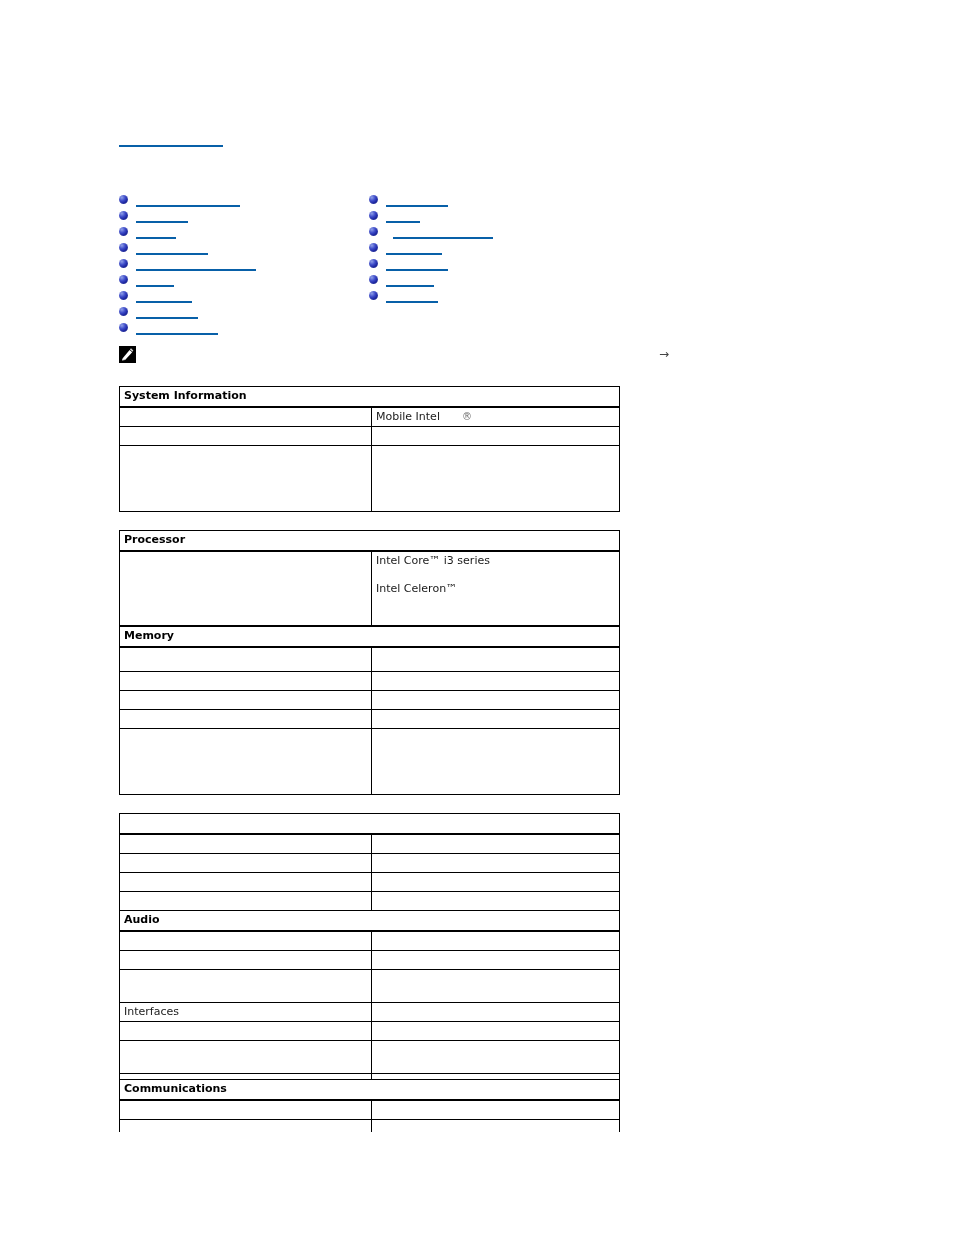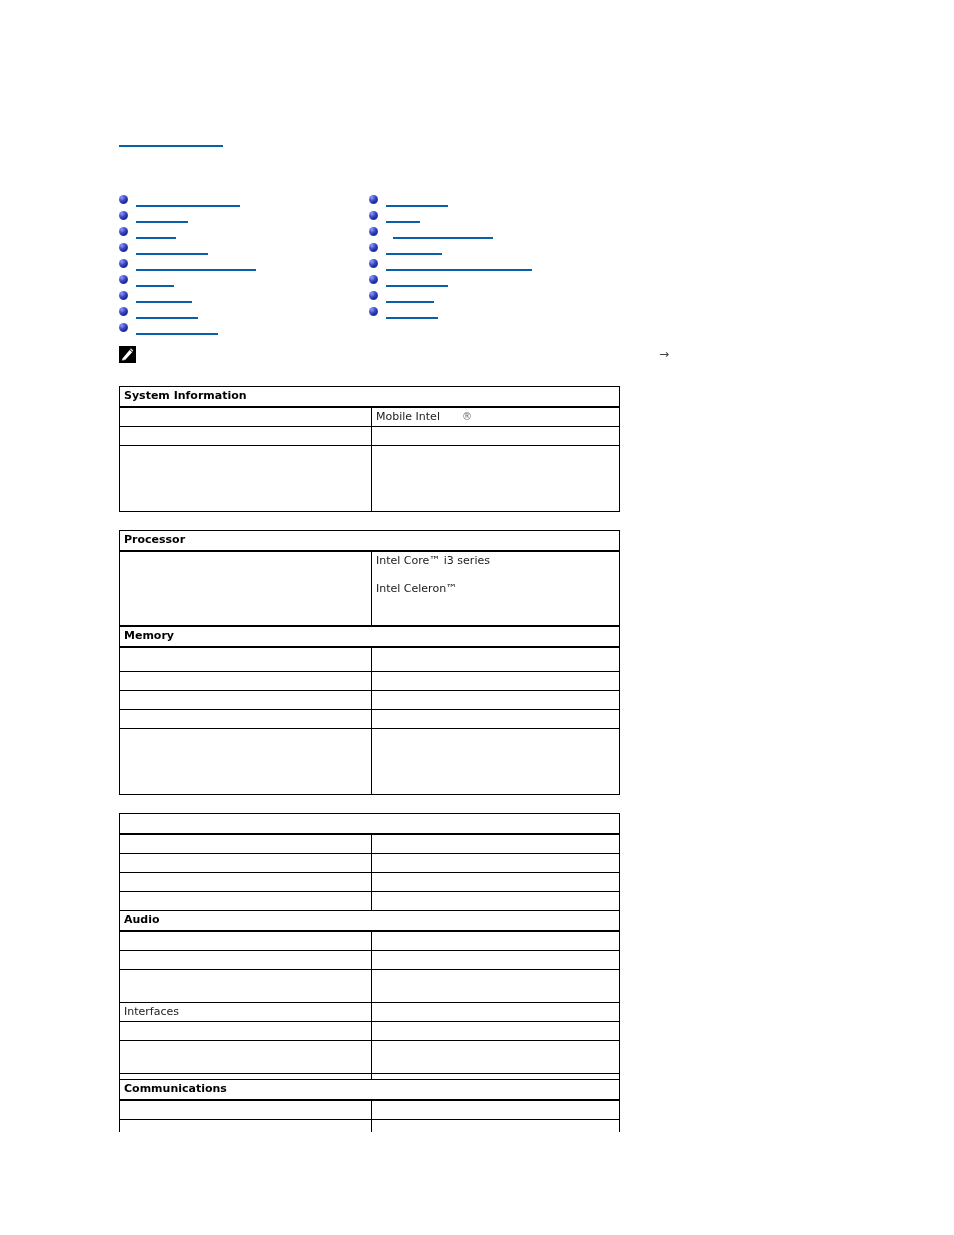--- a/index.html
+++ b/index.html
@@ -227,24 +227,20 @@
         <span class="bullet"></span>
         <a class="inv-link" style="width:34px;text-align:right;">Bus</a>
       </div>
       <div class="toc-item">
         <span class="bullet"></span>
         <a class="inv-link" style="width:100px;margin-left:7px;">Expansion Bus</a>
       </div>
       <div class="toc-item">
         <span class="bullet"></span>
         <a class="inv-link" style="width:56px;">Display</a>
-      </div>
-      <div class="toc-item">
-        <span class="bullet"></span>
-        <a class="inv-link" style="width:146px;">Keyboard and Touch Pad</a>
       </div>
       <div class="toc-item">
         <span class="bullet"></span>
         <a class="inv-link" style="width:62px;">Battery</a>
       </div>
       <div class="toc-item">
         <span class="bullet"></span>
         <a class="inv-link" style="width:48px;">Power</a>
       </div>
       <div class="toc-item">

